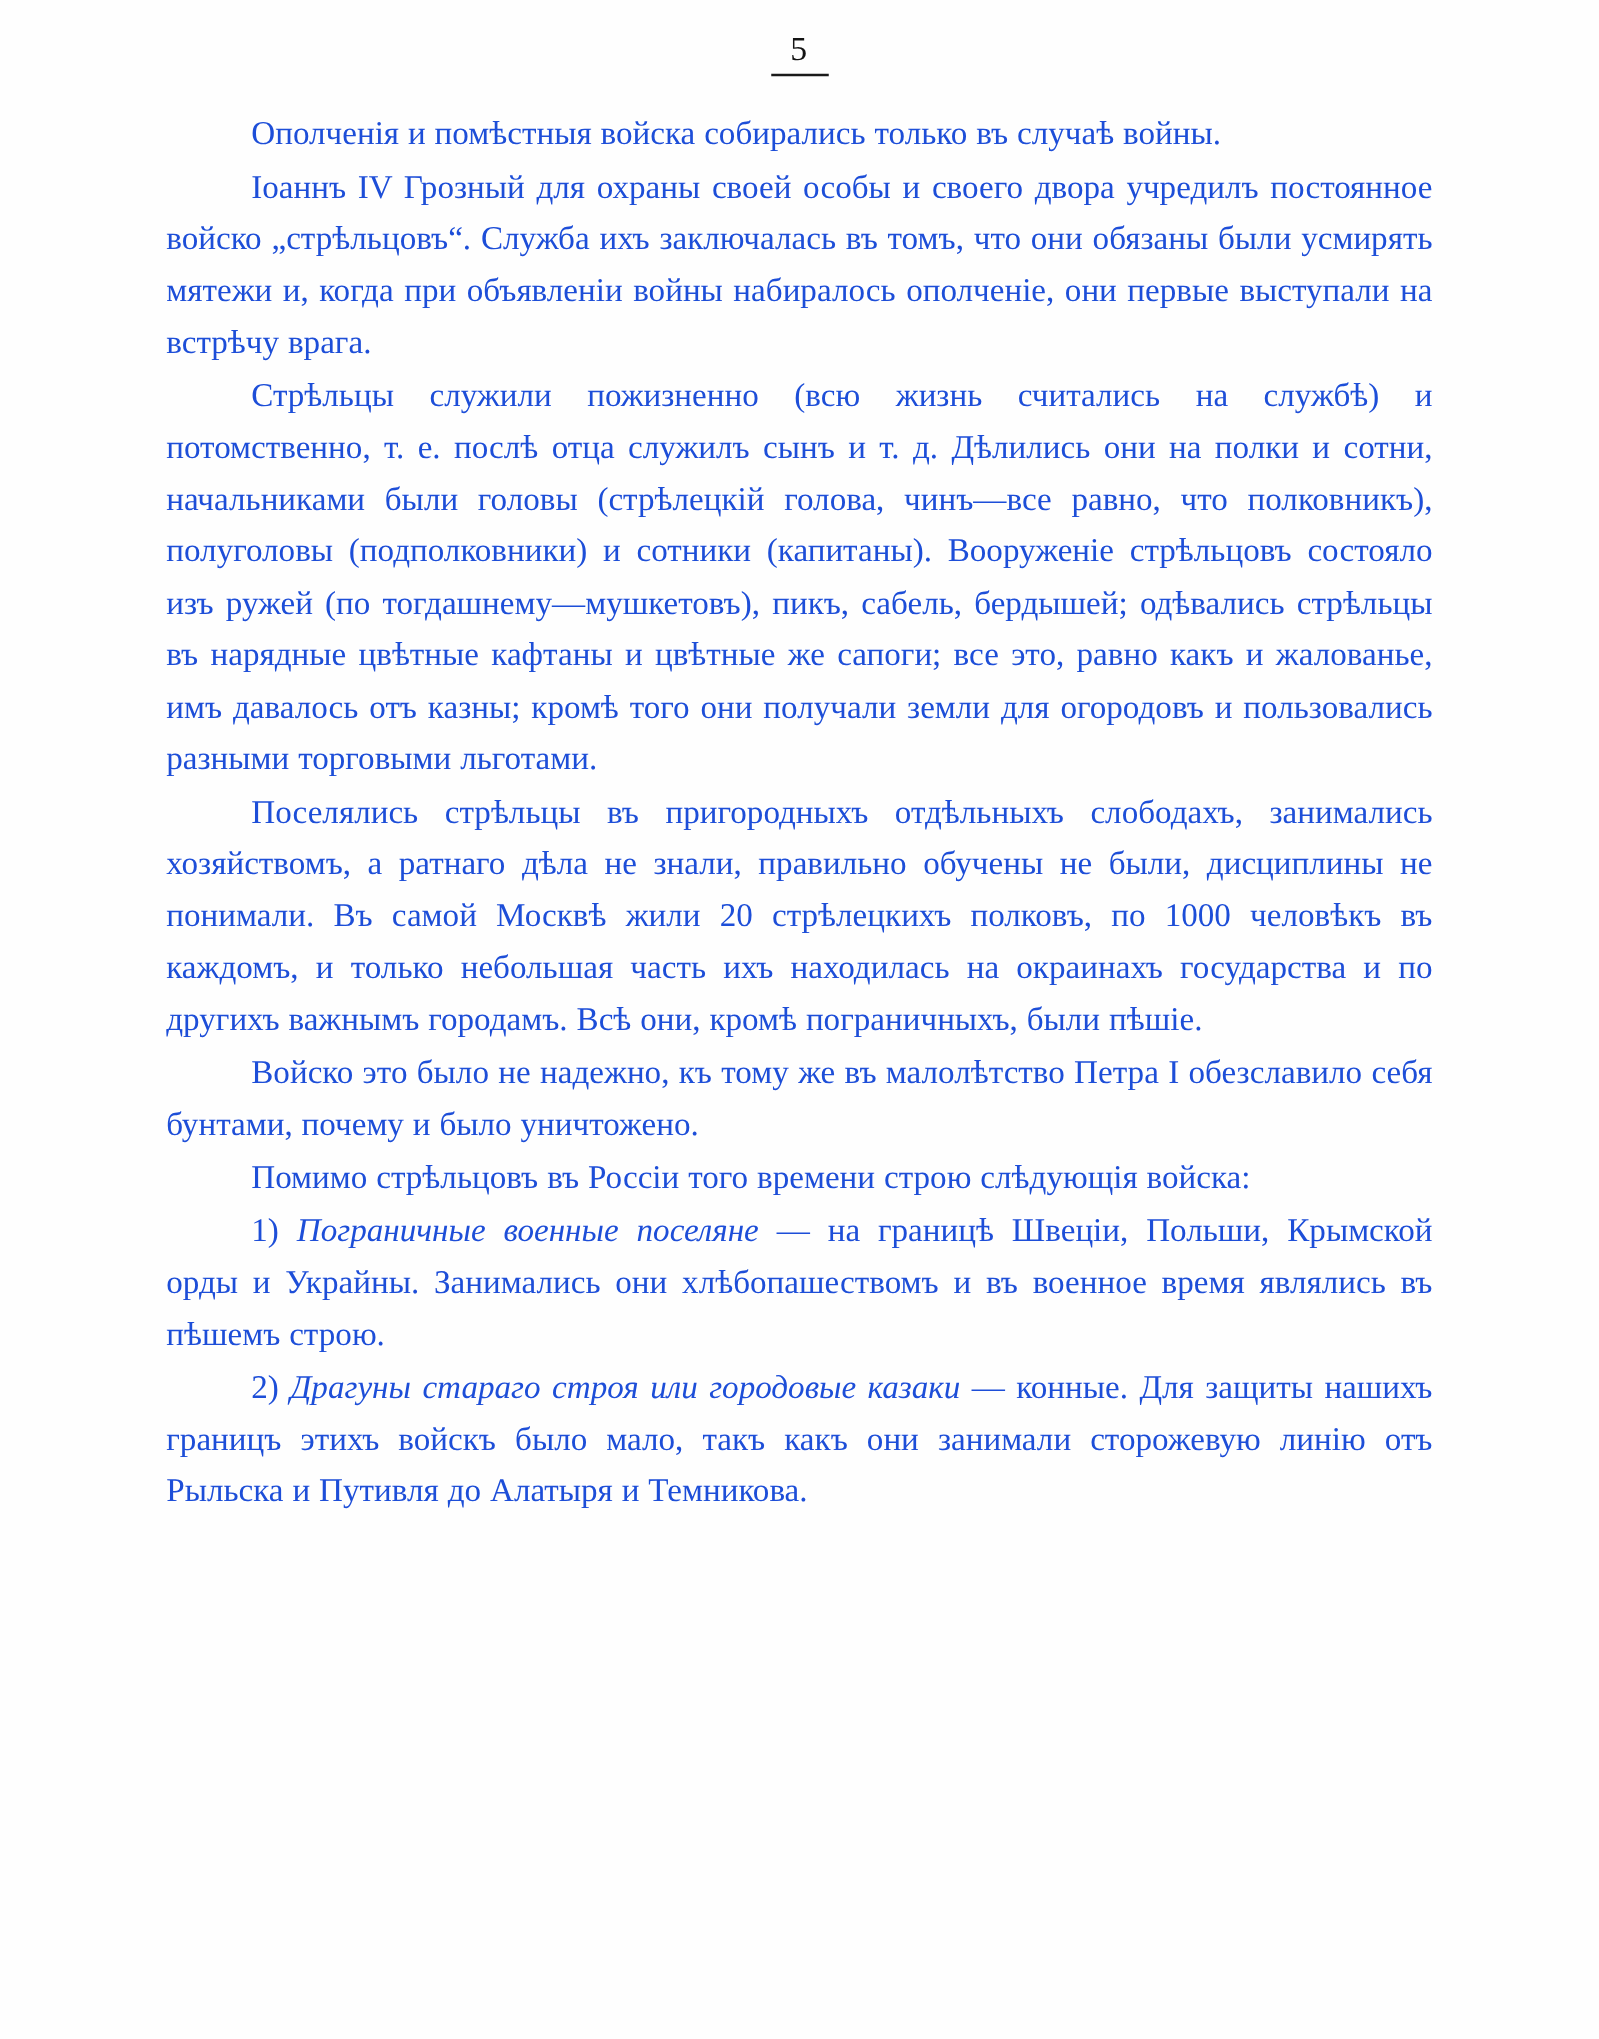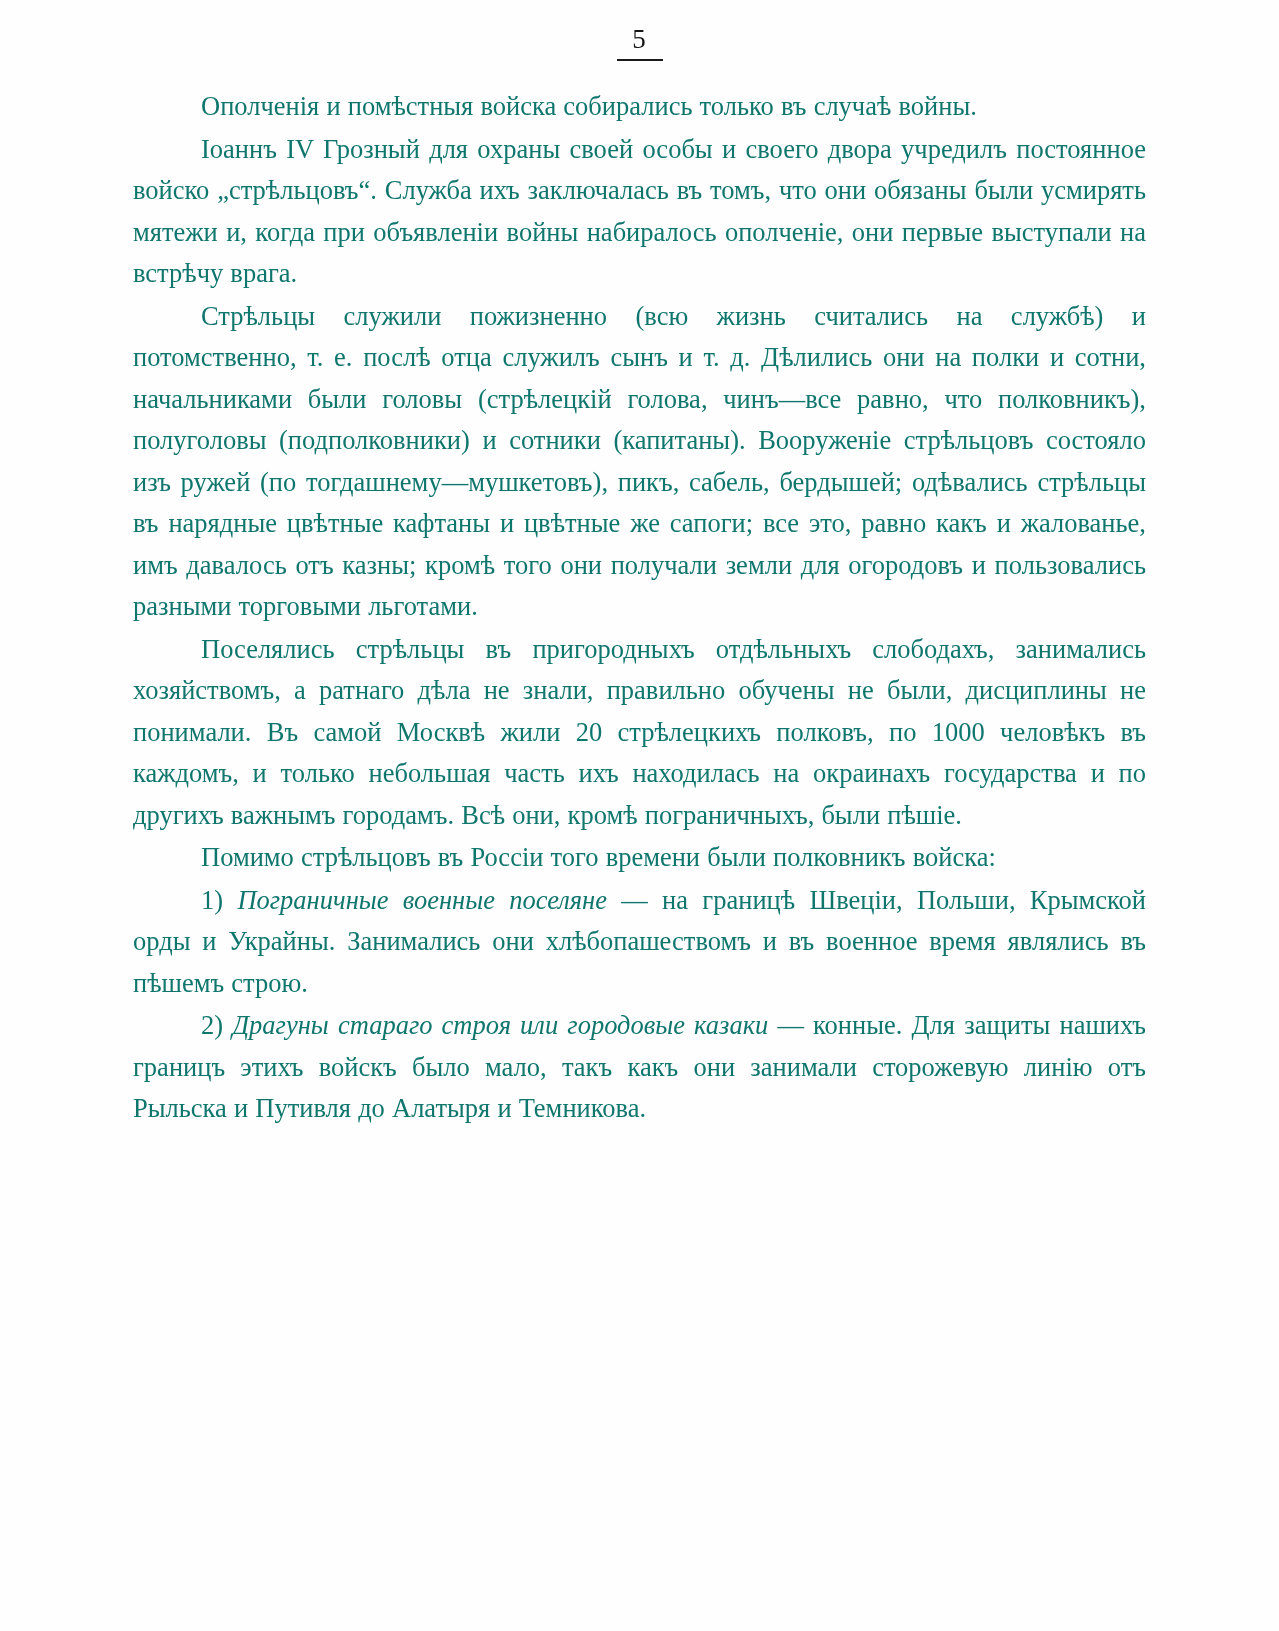--- a/index.html
+++ b/index.html
@@ -39,21 +39,21 @@
     left: 133px;
     width: 1013px;
   }
   p.para {
     margin: 0 0 1px 0;
     font-size: 26.5px;
     line-height: 41.5px;
     text-align: justify;
     text-justify: inter-word;
     text-indent: 68px;
-    color: #0f766e;
+    color: #1d4ed8;
     word-spacing: 0.5px;
     -webkit-hyphens: none;
     hyphens: none;
   }
   p.para:last-child {
     margin-bottom: 12px;
   }
   .it {
     font-style: italic;
   }
@@ -66,20 +66,21 @@
   <div class="page-number-wrap">
     <span class="page-number">5</span>
   </div>
 
   <div class="body-text">
 
     <p class="para">Ополченія и помѣстныя войска собирались только въ случаѣ войны.</p>
     <p class="para">Іоаннъ IV Грозный для охраны своей особы и своего двора учредилъ постоянное войско „стрѣльцовъ“. Служба ихъ заключалась въ томъ, что они обязаны были усмирять мятежи и, когда при объявленіи войны набиралось ополченіе, они первые выступали на встрѣчу врага.</p>
     <p class="para">Стрѣльцы служили пожизненно (всю жизнь считались на службѣ) и потомственно, т. е. послѣ отца служилъ сынъ и т. д. Дѣлились они на полки и сотни, начальниками были головы (стрѣлецкій голова, чинъ—все равно, что полковникъ), полуголовы (подполковники) и сотники (капитаны). Вооруженіе стрѣльцовъ состояло изъ ружей (по тогдашнему—мушкетовъ), пикъ, сабель, бердышей; одѣвались стрѣльцы въ нарядные цвѣтные кафтаны и цвѣтные же сапоги; все это, равно какъ и жалованье, имъ давалось отъ казны; кромѣ того они получали земли для огородовъ и пользовались разными торговыми льготами.</p>
     <p class="para">Поселялись стрѣльцы въ пригородныхъ отдѣльныхъ слободахъ, занимались хозяйствомъ, а ратнаго дѣла не знали, правильно обучены не были, дисциплины не понимали. Въ самой Москвѣ жили 20 стрѣлецкихъ полковъ, по 1000 человѣкъ въ каждомъ, и только небольшая часть ихъ находилась на окраинахъ государства и по другихъ важнымъ городамъ. Всѣ они, кромѣ пограничныхъ, были пѣшіе.</p>
-    <p class="para">Помимо стрѣльцовъ въ Россіи того времени были полковникъ войска:</p>
+    <p class="para">Войско это было не надежно, къ тому же въ малолѣтство Петра I обезславило себя бунтами, почему и было уничтожено.</p>
+    <p class="para">Помимо стрѣльцовъ въ Россіи того времени строю слѣдующія войска:</p>
 
     <p class="para"><span>1)</span> <span class="it">Пограничные военные поселяне</span><span> — на границѣ Швеціи, Польши, Крымской орды и Украйны. Занимались они хлѣбопашествомъ и въ военное время являлись въ пѣшемъ строю.</span></p>
 
     <p class="para"><span>2)</span> <span class="it">Драгуны стараго строя или городовые казаки</span><span> — конные. Для защиты нашихъ границъ этихъ войскъ было мало, такъ какъ они занимали сторожевую линію отъ Рыльска и Путивля до Алатыря и Темникова.</span></p>
 
   </div>
 </div>
 
 </body></html>

